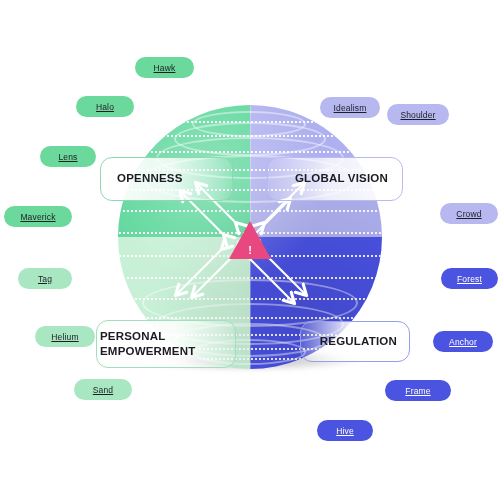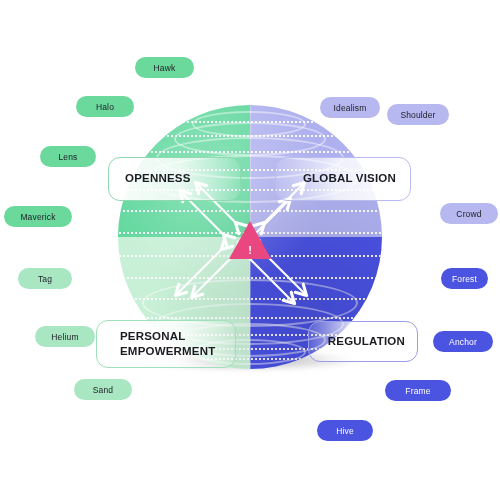--- a/index.html
+++ b/index.html
@@ -75,57 +75,57 @@
   
   .qbox{
     position:absolute;
     box-sizing:border-box;
     border-radius:12px;
     display:flex;align-items:center;
     font-size:11.5px;font-weight:600;color:#1b1b22;
     letter-spacing:.2px;
     white-space:pre-line;
     line-height:1.32;
-    margin-left:8px;
   }
   .qbox-openness{
     left:100px;top:157px;width:133px;height:44px;
     justify-content:flex-start;padding-left:16px;
     border:1px solid #8fd9b0;
     background:linear-gradient(90deg,rgba(255,255,255,.97) 0%,rgba(255,255,255,.82) 55%,rgba(255,255,255,.10) 100%);
   }
   .qbox-global{
     left:267px;top:157px;width:136px;height:44px;
     justify-content:flex-end;padding-right:14px;
     border:1px solid #b9bbf0;
     background:linear-gradient(270deg,rgba(255,255,255,.97) 0%,rgba(255,255,255,.80) 55%,rgba(255,255,255,.10) 100%);
   }
   .qbox-personal{
-    left:88px;top:320px;width:140px;height:48px;
-    justify-content:flex-start;padding-left:23px;
+    left:96px;top:320px;width:140px;height:48px;
+    justify-content:flex-start;padding-left:3px;
     border:1px solid #9fe0bb;
     background:linear-gradient(90deg,rgba(255,255,255,.97) 0%,rgba(255,255,255,.86) 58%,rgba(255,255,255,.12) 100%);
   }
   .qbox-regulation{
     left:300px;top:321px;width:110px;height:41px;
     justify-content:flex-end;padding-right:12px;
     border:1px solid #9a9ee8;
     background:linear-gradient(270deg,rgba(255,255,255,.97) 0%,rgba(255,255,255,.84) 58%,rgba(255,255,255,.12) 100%);
   }
 
   
   .pill{
     position:absolute;
     box-sizing:border-box;
     border-radius:999px;
     display:flex;align-items:center;justify-content:center;
     font-size:8.5px;
     letter-spacing:.15px;
     height:21px;
     white-space:nowrap;
+    text-decoration:underline;
   }
   .pill.green-mid{background:#6bd99b;color:#1d1d24;}
   .pill.green-pale{background:#a8e7c2;color:#1d1d24;}
   .pill.lav{background:#b6b8ef;color:#1d1d24;}
   .pill.blue{background:#4b54e0;color:#ffffff;}
 </style>
 </head>
 <body>
 
 <div id="stage">
@@ -207,18 +207,18 @@
   <div class="pill green-mid" style="left:76px;top:96px;width:58px;">Halo</div>
   <div class="pill green-mid" style="left:40px;top:146px;width:56px;">Lens</div>
   <div class="pill green-mid" style="left:4px;top:206px;width:68px;">Maverick</div>
   <div class="pill green-pale" style="left:18px;top:268px;width:54px;">Tag</div>
   <div class="pill green-pale" style="left:35px;top:326px;width:60px;">Helium</div>
   <div class="pill green-pale" style="left:74px;top:379px;width:58px;">Sand</div>
 
   <div class="pill lav" style="left:320px;top:57px;width:60px;margin-top:40px;">Idealism</div>
   <div class="pill lav" style="left:387px;top:104px;width:62px;">Shoulder</div>
   <div class="pill lav" style="left:440px;top:203px;width:58px;">Crowd</div>
-  <div class="pill blue" style="left:441px;top:268px;width:47px;">Forest</div>
+  <div class="pill blue" style="left:441px;top:268px;width:57px;">Forest</div>
   <div class="pill blue" style="left:433px;top:331px;width:60px;">Anchor</div>
   <div class="pill blue" style="left:385px;top:380px;width:66px;">Frame</div>
   <div class="pill blue" style="left:317px;top:420px;width:56px;">Hive</div>
 
 </div>
 
 </body></html>

